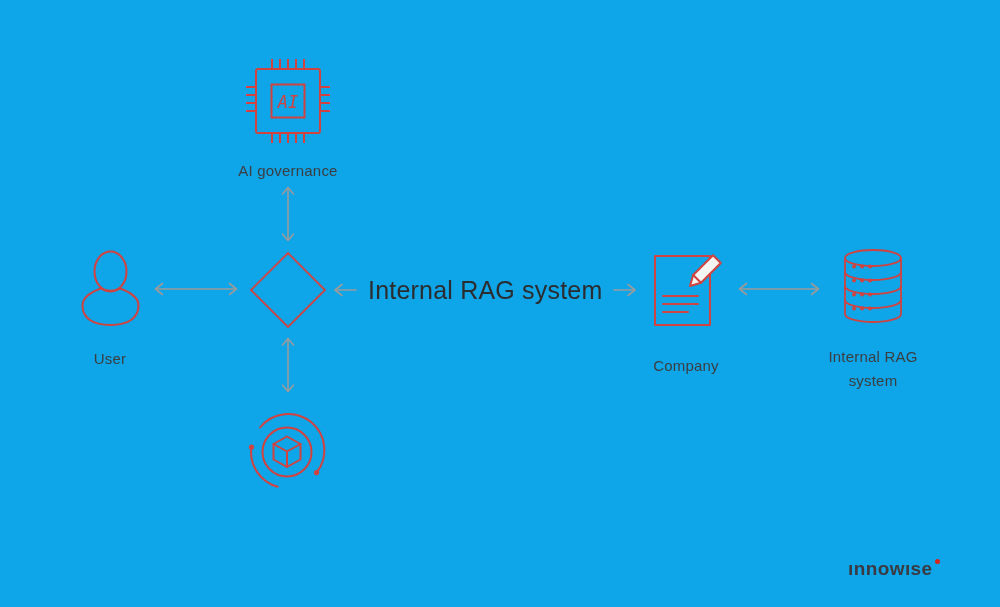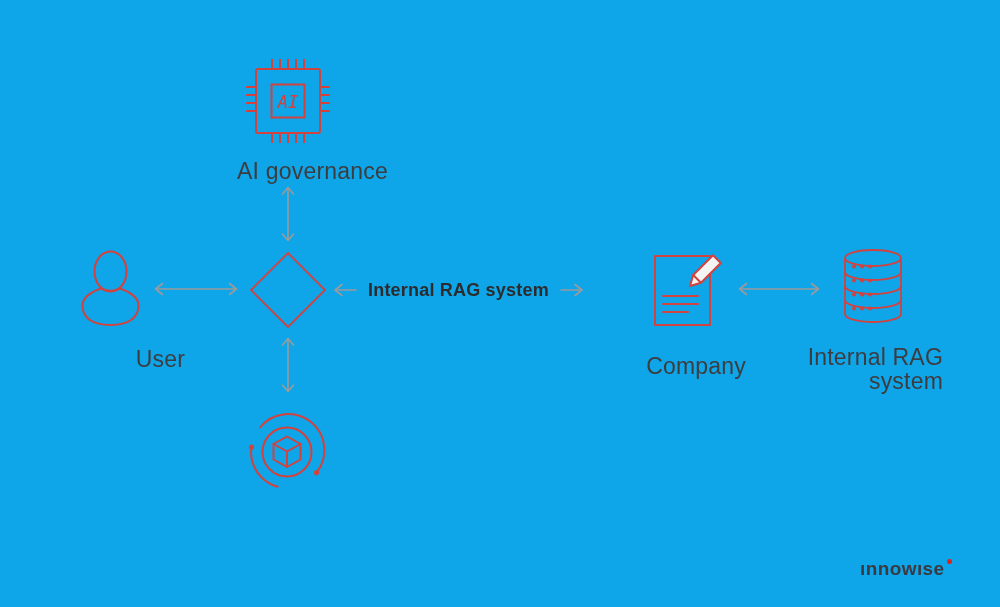--- a/index.html
+++ b/index.html
@@ -2,37 +2,36 @@
 <html><head>
 <meta charset="utf-8">
 <style>
   html,body{margin:0;padding:0;background:#f4f4f2;}
   .canvas{
     position:relative;width:1000px;height:607px;background:#0ea5e9;
     font-family:"Liberation Sans",sans-serif;overflow:hidden;
   }
   .abs{position:absolute;}
   .label{
-    position:absolute;text-align:right;font-size:23px;line-height:24px;
+    position:absolute;text-align:center;font-size:15px;line-height:24px;
     color:#3d3d3f;letter-spacing:.2px;
   }
   .label .line{display:block;}
   .heading-row{
     position:absolute;left:332px;top:272px;height:36px;
     display:flex;align-items:center;gap:10px;
   }
   .heading{
-    font-size:18px;font-weight:700;color:#2c2c2e;letter-spacing:.2px;
+    font-size:25px;font-weight:400;color:#2c2c2e;letter-spacing:.2px;
     white-space:nowrap;
   }
   .logo{
     position:absolute;left:848px;top:558px;
     font-size:19px;font-weight:700;color:#3a3a40;letter-spacing:.4px;
     white-space:nowrap;
-    margin-left:12px;
   }
   .logo .dot{
     display:inline-block;width:5px;height:5px;border-radius:50%;
     background:#d8261c;vertical-align:top;margin:1px 0 0 2px;
   }
   svg{display:block;}
 </style>
 </head>
 <body>
 

